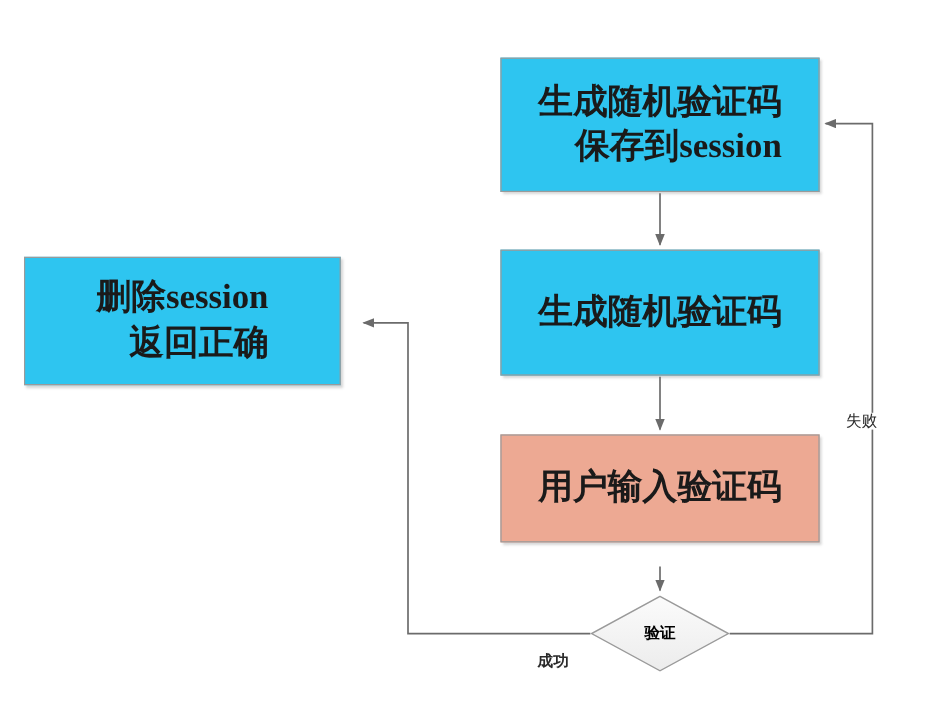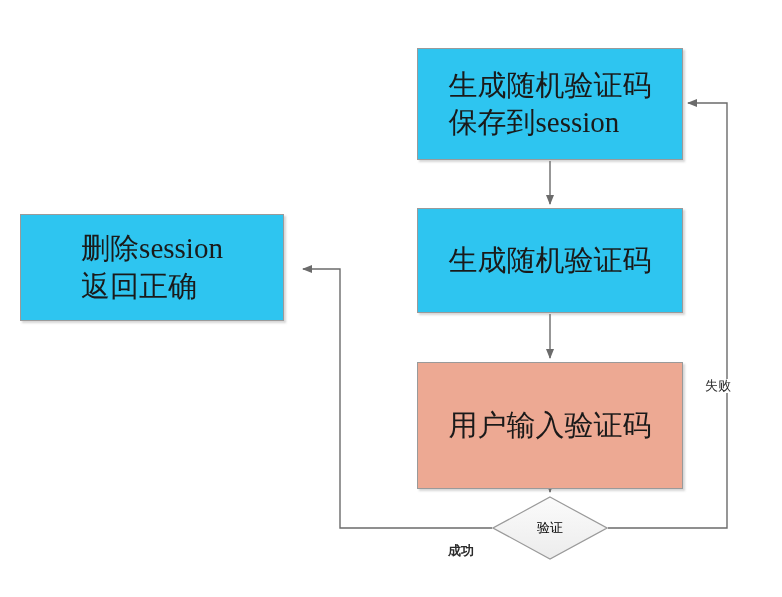--- a/index.html
+++ b/index.html
@@ -20,43 +20,44 @@
     top: 0;
     width: 782px;
     height: 597px;
   }
   .node {
     position: absolute;
     box-sizing: border-box;
     display: flex;
     align-items: center;
     justify-content: center;
-    text-align: left;
+    text-align: right;
     color: #1a1a1a;
     line-height: 1.28;
     white-space: pre-line;
     z-index: 2;
+    font-weight: bold;
   }
   .node.process {
     border: 1px solid #9a9a9a;
     box-shadow: 2px 2px 2px rgba(120,120,120,0.30);
   }
   .node-blue { background: #2ec5f0; }
   .node-salmon { background: #eda993; }
 
   #node-generate-code {
     left: 417px; top: 48px; width: 266px; height: 112px;
     font-size: 29px;
   }
   #node-generate-image {
     left: 417px; top: 208px; width: 266px; height: 105px;
     font-size: 29px;
   }
   #node-user-input {
-    left: 417px; top: 362px; width: 266px; height: 127px;
+    left: 417px; top: 362px; width: 266px; height: 90px;
     font-size: 29px;
   }
   #node-delete-session {
     left: 20px; top: 214px; width: 264px; height: 107px;
     font-size: 29px;
   }
 
   #node-verify {
     left: 492px; top: 496px; width: 116px; height: 64px;
     font-size: 13px;
@@ -76,21 +77,21 @@
     position: absolute;
     font-size: 13px;
     color: #2b2b2b;
     background: #ffffff;
     padding: 0 2px;
     line-height: 1.1;
     white-space: nowrap;
     z-index: 3;
   }
   #label-success { left: 446px; top: 544px; font-weight: bold; }
-  #label-failure { left: 703px; top: 344px; margin-top: 35px; }
+  #label-failure { left: 703px; top: 344px; }
 </style>
 </head>
 <body>
 
 <svg id="diagram-canvas" viewBox="0 0 782 597" xmlns="http://www.w3.org/2000/svg">
   <defs>
     <marker id="arrowhead" markerWidth="10" markerHeight="8" refX="9" refY="4" orient="auto" markerUnits="userSpaceOnUse">
       <path d="M0,0 L10,4 L0,8 z" fill="#6b6b6b"></path>
     </marker>
     <linearGradient id="diamondFill" x1="0" y1="0" x2="0" y2="1">

